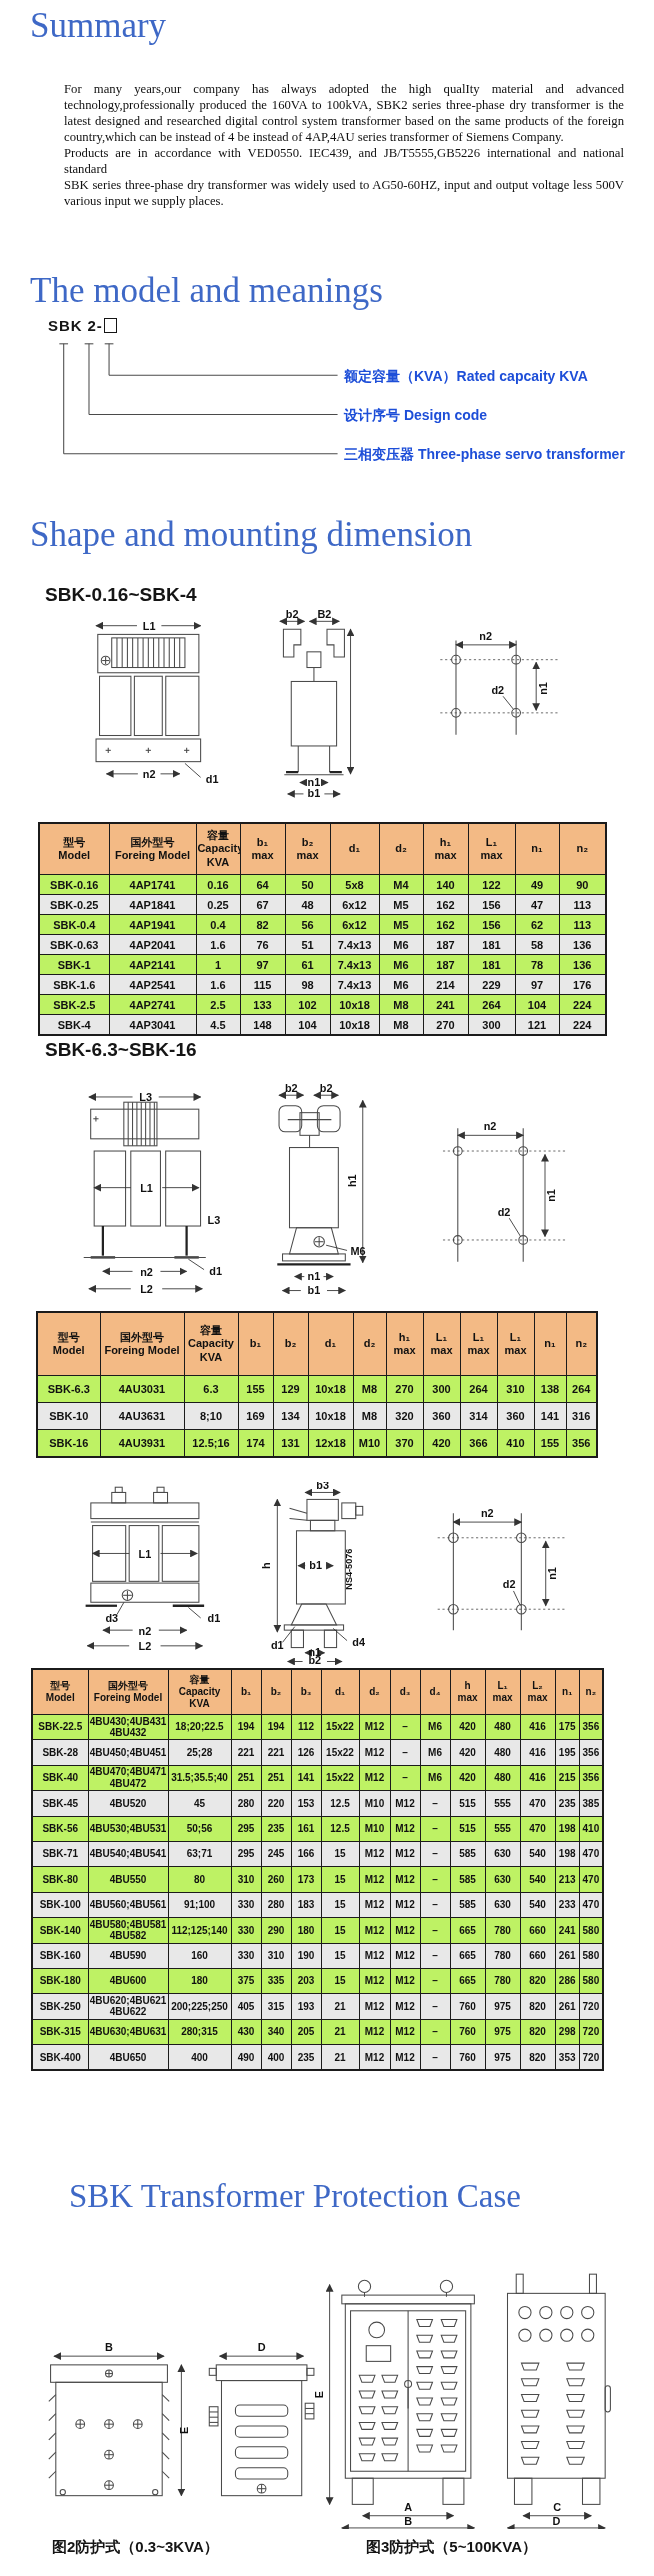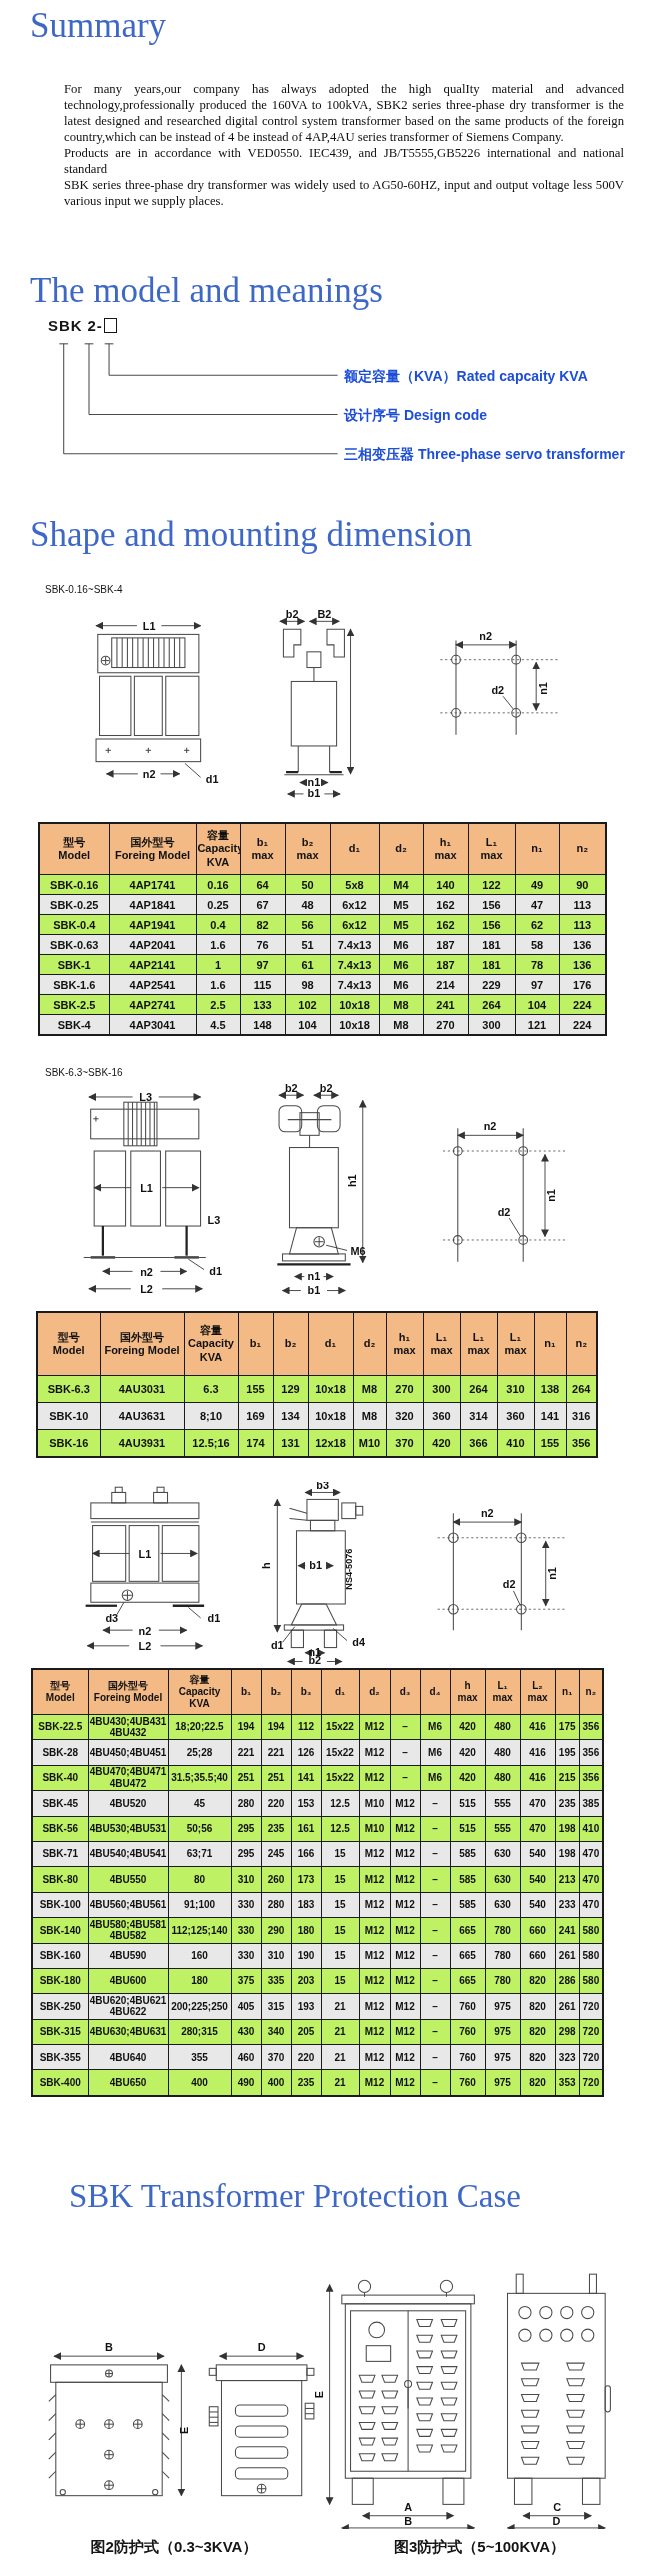--- a/index.html
+++ b/index.html
@@ -4,25 +4,25 @@
 <style>
   html,body{margin:0;padding:0;background:#fff;}
   #page{position:relative;width:654px;height:2576px;background:#ffffff;overflow:hidden;
         font-family:"Liberation Sans",sans-serif;color:#111;padding-left:36px;}
   .abs{position:absolute;}
   .h1{font-family:"Liberation Serif",serif;font-weight:400;font-size:35px;color:#3E68C6;
       white-space:nowrap;line-height:1.1;}
   .para{font-family:"Liberation Serif",serif;font-size:12.7px;line-height:16px;color:#101010;
         width:560px;text-align:justify;}
   .para p{margin:0;}
-  .slabel{font-weight:normal;font-size:10px;color:#151515;white-space:nowrap;}
+  .slabel{font-weight:bold;font-size:19px;color:#151515;white-space:nowrap;}
   .codeline{font-weight:bold;font-size:15px;color:#151515;letter-spacing:0.9px;white-space:nowrap;}
   .codebox{display:inline-block;width:10.5px;height:13px;border:1.7px solid #151515;vertical-align:-1.7px;margin-left:1.7px;}
   .dlabel{font-weight:bold;font-size:14px;color:#1d4ed8;white-space:nowrap;}
-  .caption{font-weight:bold;font-size:15px;color:#151515;text-align:center;white-space:nowrap;}
+  .caption{font-weight:bold;font-size:15px;color:#151515;white-space:nowrap;}
   table{border-collapse:collapse;table-layout:fixed;border:2.2px solid #1b1b1b;background:#bef264;}
   th,td{border:1.2px solid #1b1b1b;text-align:center;vertical-align:middle;
         font-family:"Liberation Sans",sans-serif;font-weight:bold;white-space:pre-line;
         padding:0 0.9px;overflow:hidden;}
   th{background:#F3BA85;font-size:11px;line-height:1.22;}
   td{font-size:11px;}
   tbody tr:nth-child(even) td{background:#E8E8E8;}
   .t1 th{height:50px;} .t1 td{height:19px;}
   .t2 th{height:62px;} .t2 td{height:26px;}
   .t3 th{height:44px;font-size:10px;} .t3 td{height:24.4px;font-size:10px;line-height:1.15;}
@@ -305,21 +305,21 @@
           <td>10x18</td>
           <td>M8</td>
           <td>270</td>
           <td>300</td>
           <td>121</td>
           <td>224</td>
         </tr>
       </tbody>
   </table>
 
-  <div class="abs slabel" style="left:45px;top:1067px;">SBK-6.3~SBK-16</div>
+  <div class="abs slabel" style="left:45px;top:1039px;">SBK-6.3~SBK-16</div>
 
   <svg class="abs" style="left:0;top:1083px;" width="654" height="225" viewBox="0 0 750 258">
 
     <g>
       <line class="dim" x1="102" y1="16" x2="152" y2="16" marker-start="url(#ah)"></line>
       <line class="dim" x1="182" y1="16" x2="230" y2="16" marker-end="url(#ah)"></line>
       <text class="dl" x="167" y="21" text-anchor="middle">L3</text>
       <g class="ln">
         <rect x="104" y="30" width="124" height="34"></rect>
         <rect x="142" y="22" width="38" height="50"></rect>
@@ -848,37 +848,20 @@
           <td>340</td>
           <td>205</td>
           <td>21</td>
           <td>M12</td>
           <td>M12</td>
           <td>–</td>
           <td>760</td>
           <td>975</td>
           <td>820</td>
           <td>298</td>
-          <td>720</td>
-        </tr>
-        <tr>
-          <td>SBK-355</td>
-          <td>4BU640</td>
-          <td>355</td>
-          <td>460</td>
-          <td>370</td>
-          <td>220</td>
-          <td>21</td>
-          <td>M12</td>
-          <td>M12</td>
-          <td>–</td>
-          <td>760</td>
-          <td>975</td>
-          <td>820</td>
-          <td>323</td>
           <td>720</td>
         </tr>
         <tr>
           <td>SBK-400</td>
           <td>4BU650</td>
           <td>400</td>
           <td>490</td>
           <td>400</td>
           <td>235</td>
           <td>21</td>

